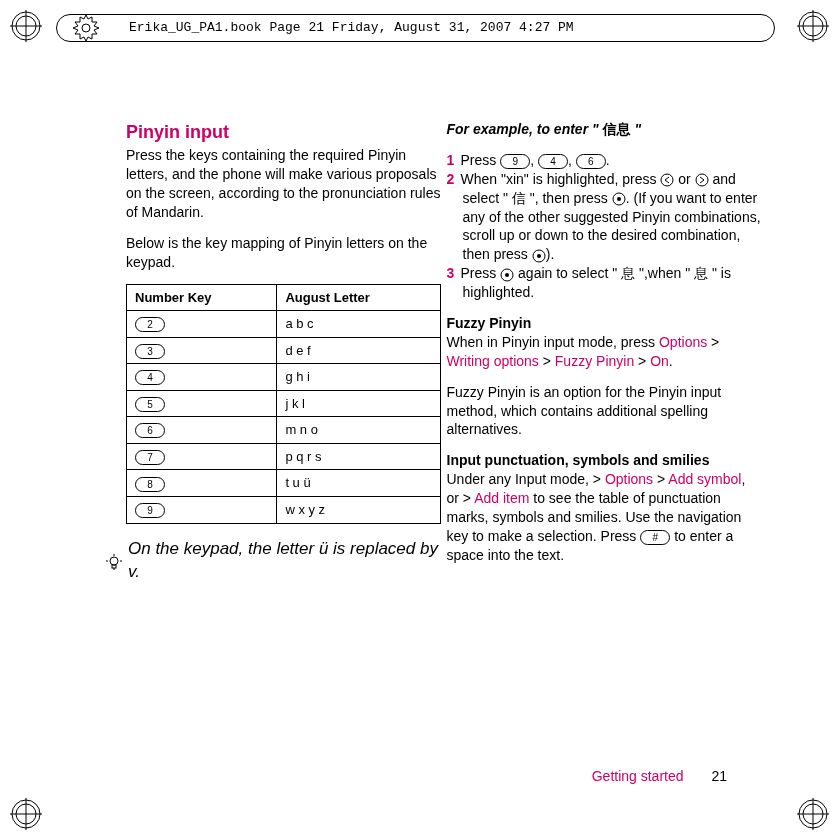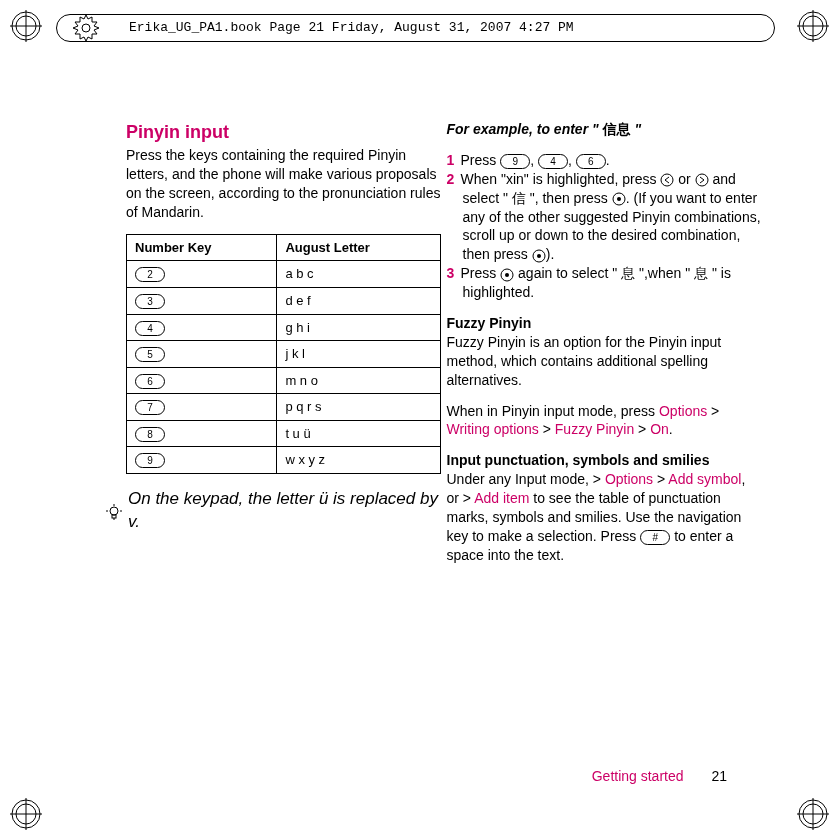--- a/index.html
+++ b/index.html
@@ -166,20 +166,21 @@
         <path d="M14 1 L16 5 L20 3 L20 8 L25 8 L22 12 L27 14 L22 16 L25 20 L20 20 L20 25 L16 23 L14 27 L12 23 L8 25 L8 20 L3 20 L6 16 L1 14 L6 12 L3 8 L8 8 L8 3 L12 5 Z"></path>
       </g>
     </svg>
 </div>
 
 <div class="content">
 
   <div class="col">
     <h2 class="section-title">Pinyin input</h2>
     <p>Press the keys containing the required Pinyin letters, and the phone will make various proposals on the screen, according to the pronunciation rules of Mandarin.</p>
+    <p>Below is the key mapping of Pinyin letters on the keypad.</p>
 
     <table class="key-table">
       <thead>
         <tr>
           <th>Number Key</th>
           <th>August Letter</th>
         </tr>
       </thead>
       <tbody>
         <tr>
@@ -258,25 +259,25 @@
       </li>
       <li>
         <span class="step-num">3</span><span>Press </span><span class="navicon"><svg viewBox="0 0 14 14">
               <circle cx="7" cy="7" r="6" fill="none" stroke="#000"></circle>
               <circle cx="7" cy="7" r="2" fill="#000"></circle>
             </svg></span><span> again to select " </span><span>息</span><span> ",when " </span><span>息</span><span> " is highlighted.</span>
       </li>
     </ul>
 
     <p class="bold" style="margin-bottom:0;">Fuzzy Pinyin</p>
-    <p>Fuzzy Pinyin is an option for the Pinyin input method, which contains additional spelling alternatives.</p>
-
     <p>
       <span>When in Pinyin input mode, press </span><span class="menu-link">Options</span><span> &gt; </span><span class="menu-link">Writing options</span><span> &gt; </span><span class="menu-link">Fuzzy Pinyin</span><span> &gt; </span><span class="menu-link">On</span><span>.</span>
     </p>
+
+    <p>Fuzzy Pinyin is an option for the Pinyin input method, which contains additional spelling alternatives.</p>
 
     <p class="bold" style="margin-bottom:0;">Input punctuation, symbols and smilies</p>
     <p>
       <span>Under any Input mode, &gt; </span><span class="menu-link">Options</span><span> &gt; </span><span class="menu-link">Add symbol</span><span>, or &gt; </span><span class="menu-link">Add item</span><span> to see the table of punctuation marks, symbols and smilies. Use the navigation key to make a selection. Press </span><span class="keycap">#</span><span> to enter a space into the text.</span>
     </p>
   </div>
 </div>
 
 <div class="footer">
   <span class="sec">Getting started</span>

